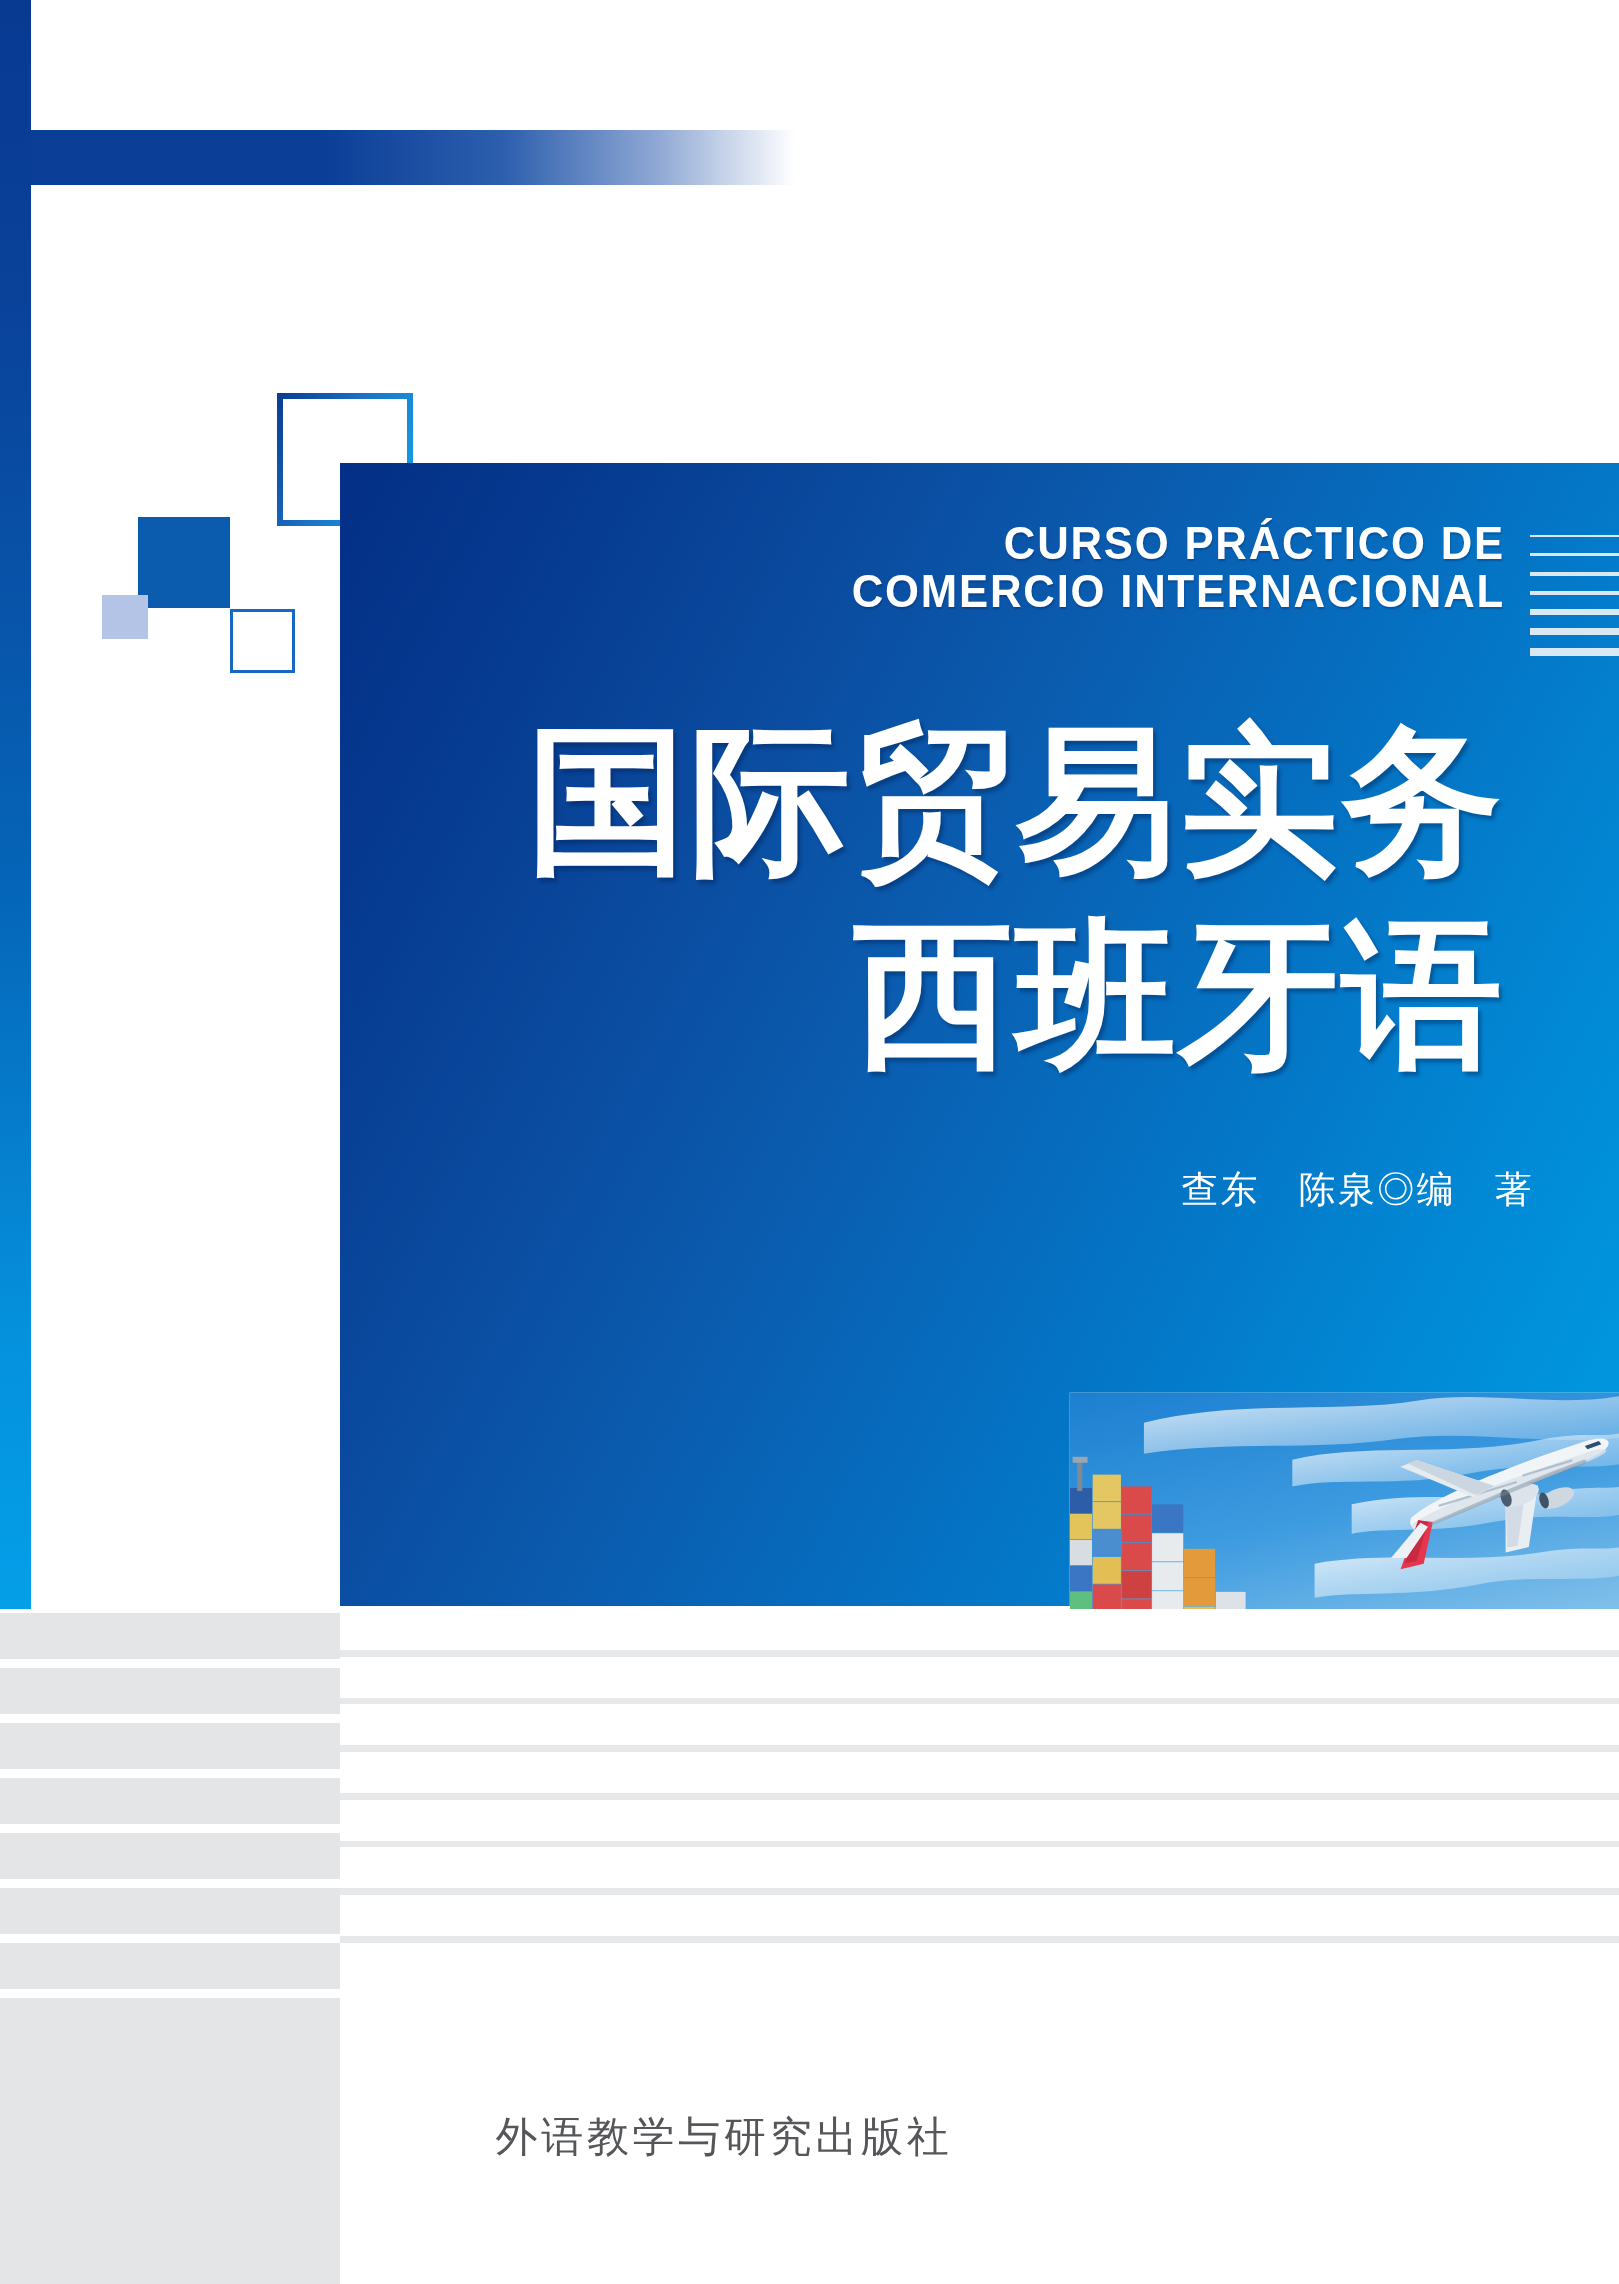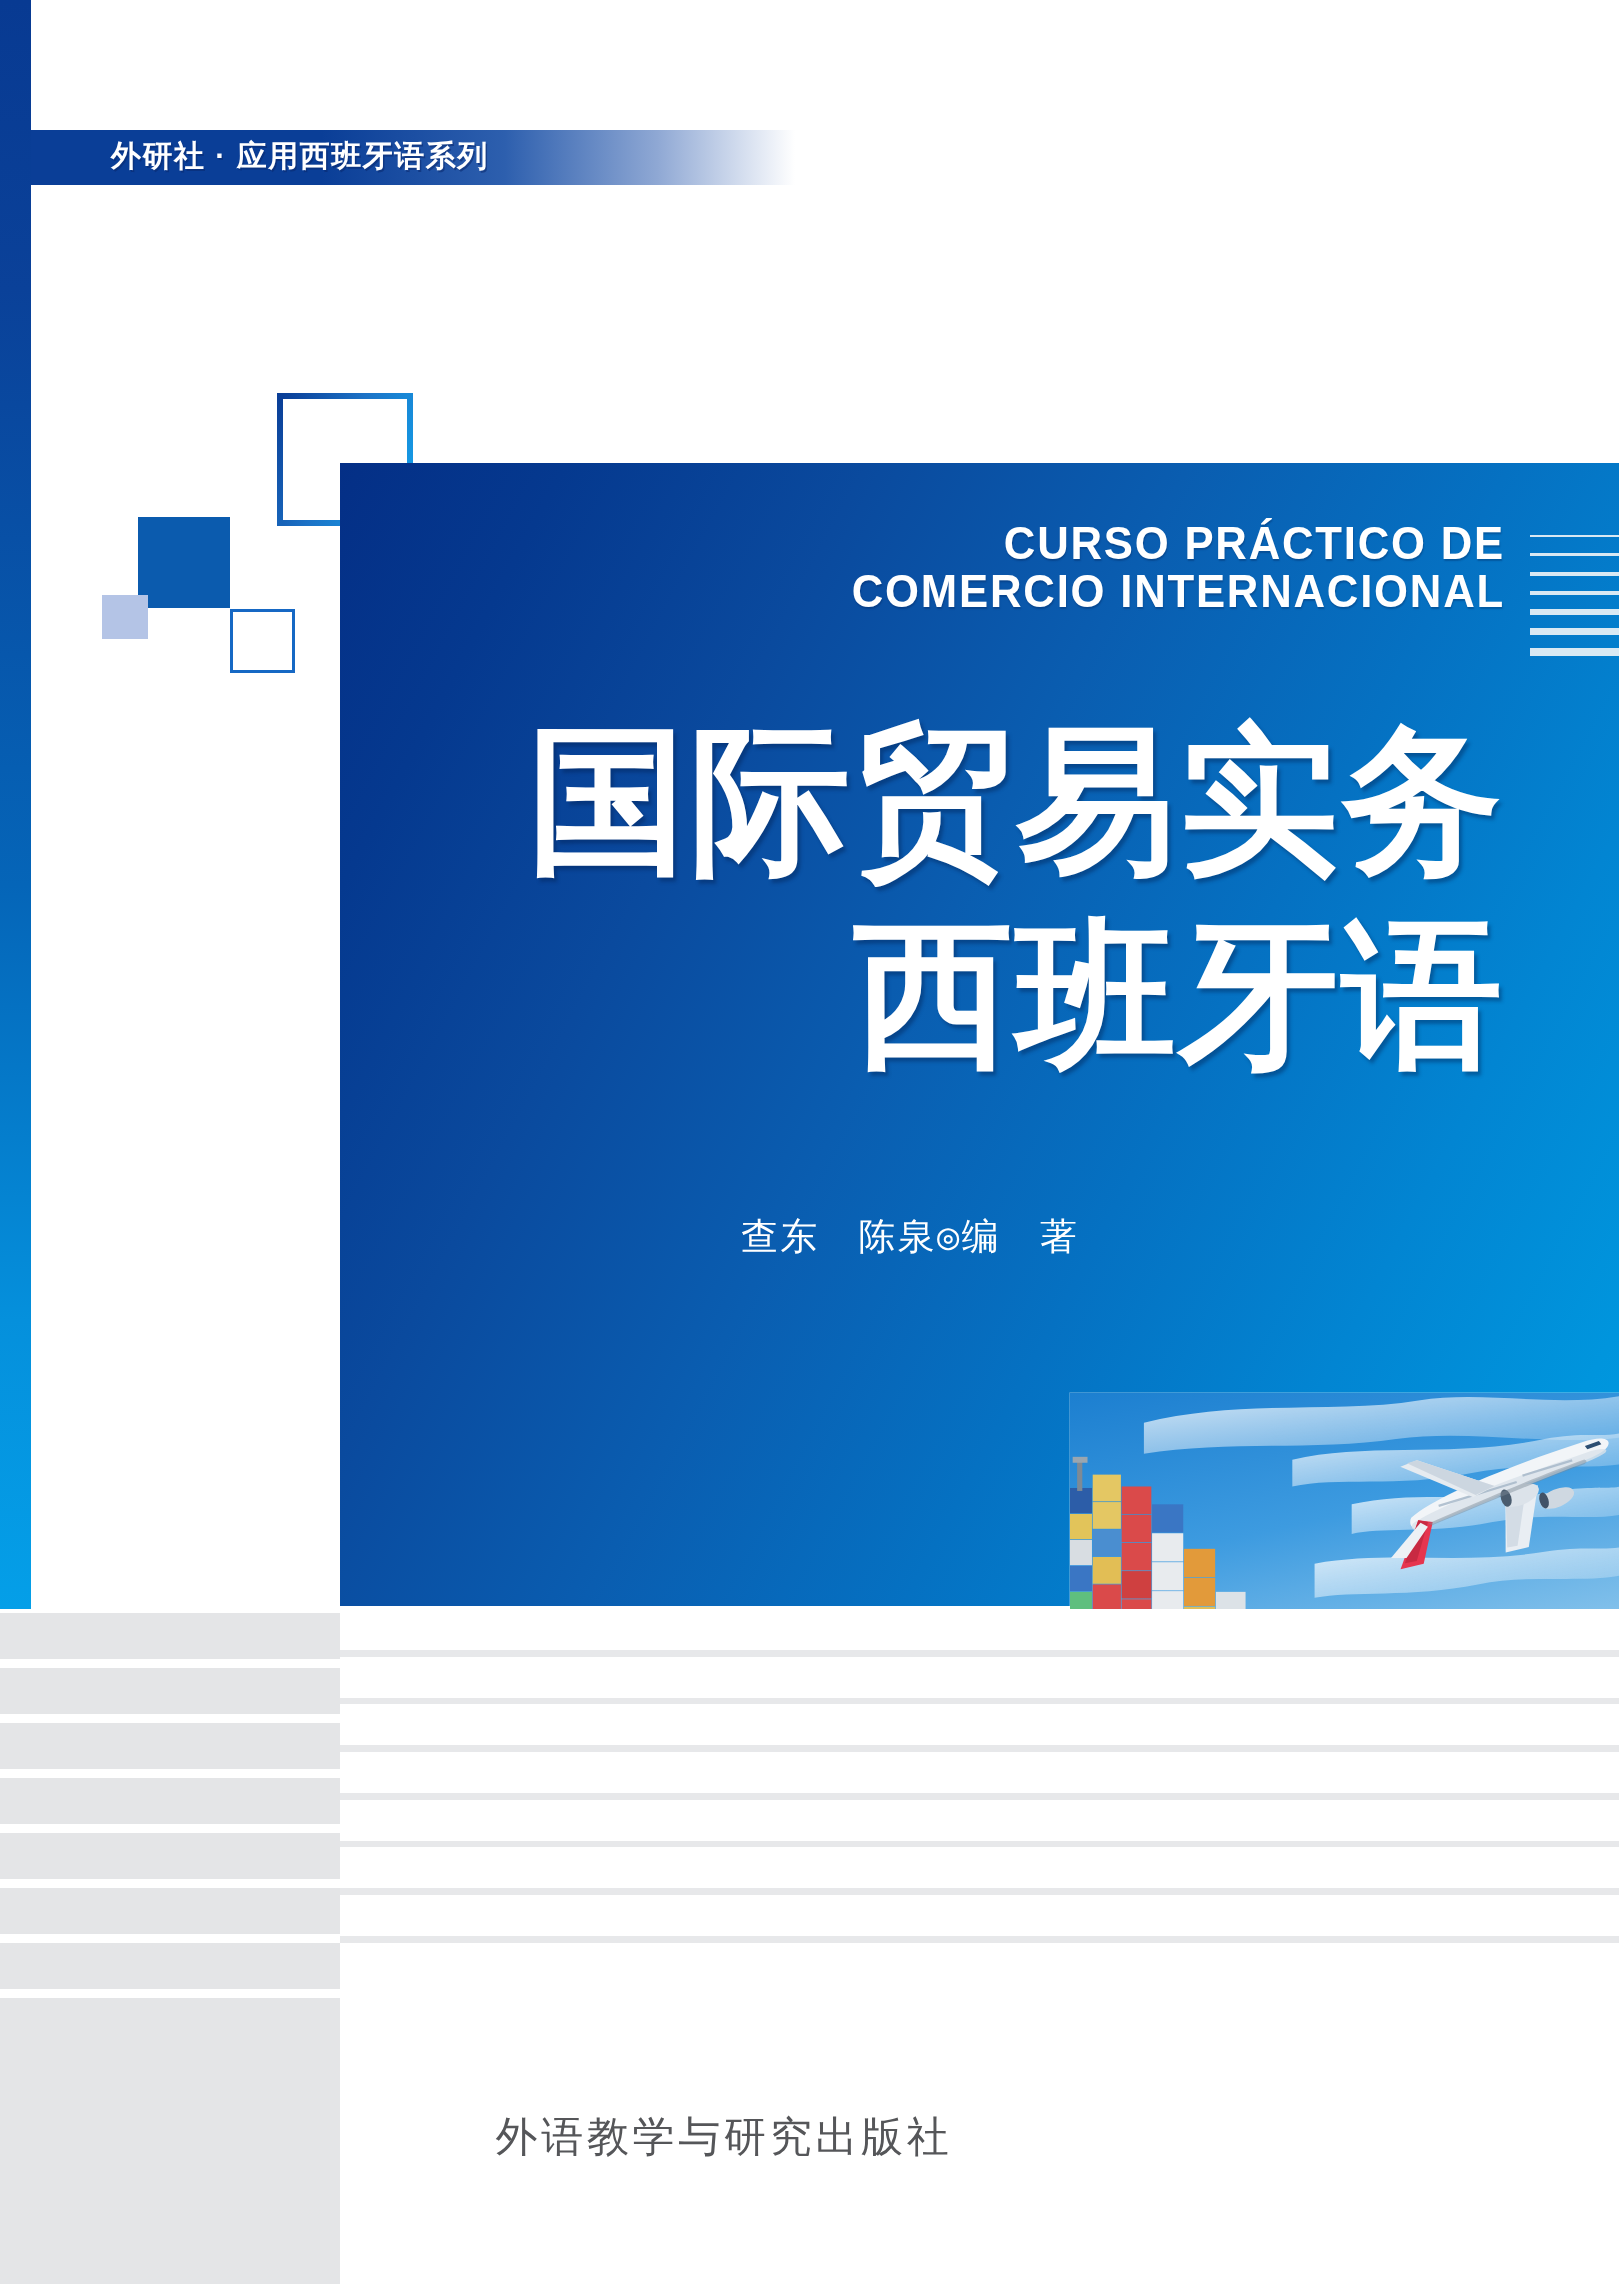--- a/index.html
+++ b/index.html
@@ -106,23 +106,23 @@
     font-weight:bold;
     font-size:160px;
     line-height:1.21;
     letter-spacing:3px;
     text-shadow:3px 3.7px 3.7px rgba(0,28,75,.38);
   }
   .cn-title div{white-space:nowrap;}
 
   
   .authors{
-    position:absolute;left:741px;top:1212px;width:793px;
-    text-align:left;color:#ffffff;
-    font-family:Liberation Mono, monospace;
+    position:absolute;left:741px;top:1165px;width:793px;
+    text-align:right;color:#ffffff;
+    font-family:Liberation Sans, sans-serif;
     font-size:37px;font-weight:normal;letter-spacing:2.2px;
     white-space:nowrap;
   }
 
   
   .photo{
     position:absolute;left:1070px;top:1393px;width:550px;height:489px;
     background:#1479c9;overflow:hidden;
     box-shadow:0 0 0 0.7px rgba(255,255,255,.35);
   }
@@ -164,21 +164,20 @@
 </style>
 </head>
 <body>
 
 <div id="cover">
 
   <div class="spine"></div>
   <div class="spine-foot"></div>
 
   <div class="banner"></div>
-  <div class="banner-text">外研社 · 应用西班牙语系列</div>
 
   <div class="sq-outline-lg"></div>
   <div class="sq-solid-md"></div>
   <div class="sq-light"></div>
   <div class="sq-outline-sm"></div>
 
   <div class="panel"></div>
 
   <div class="es-title">
     <div>CURSO PRÁCTICO DE</div>

